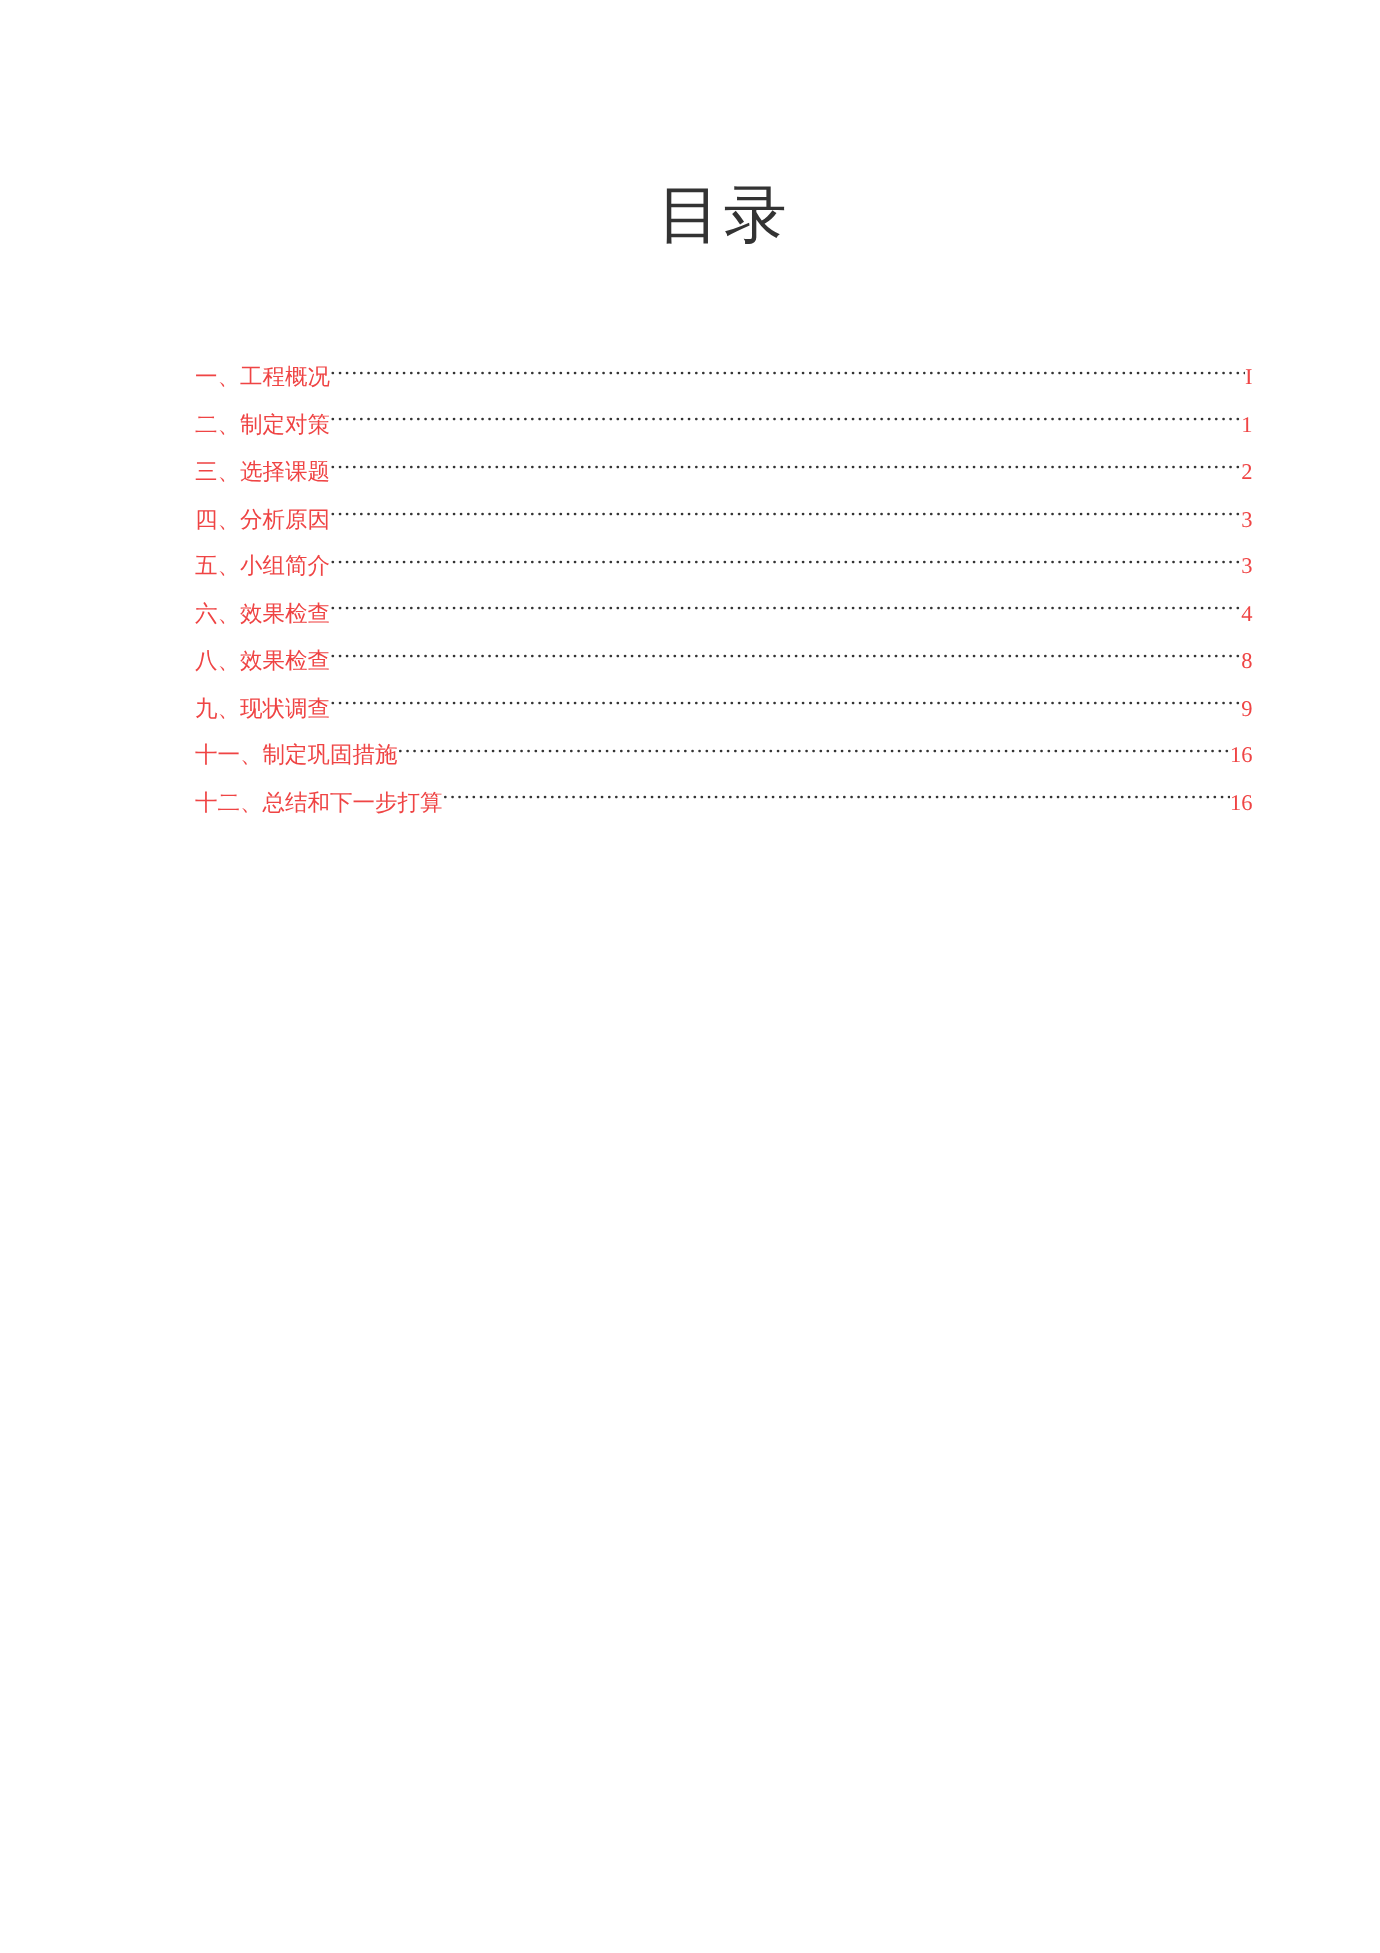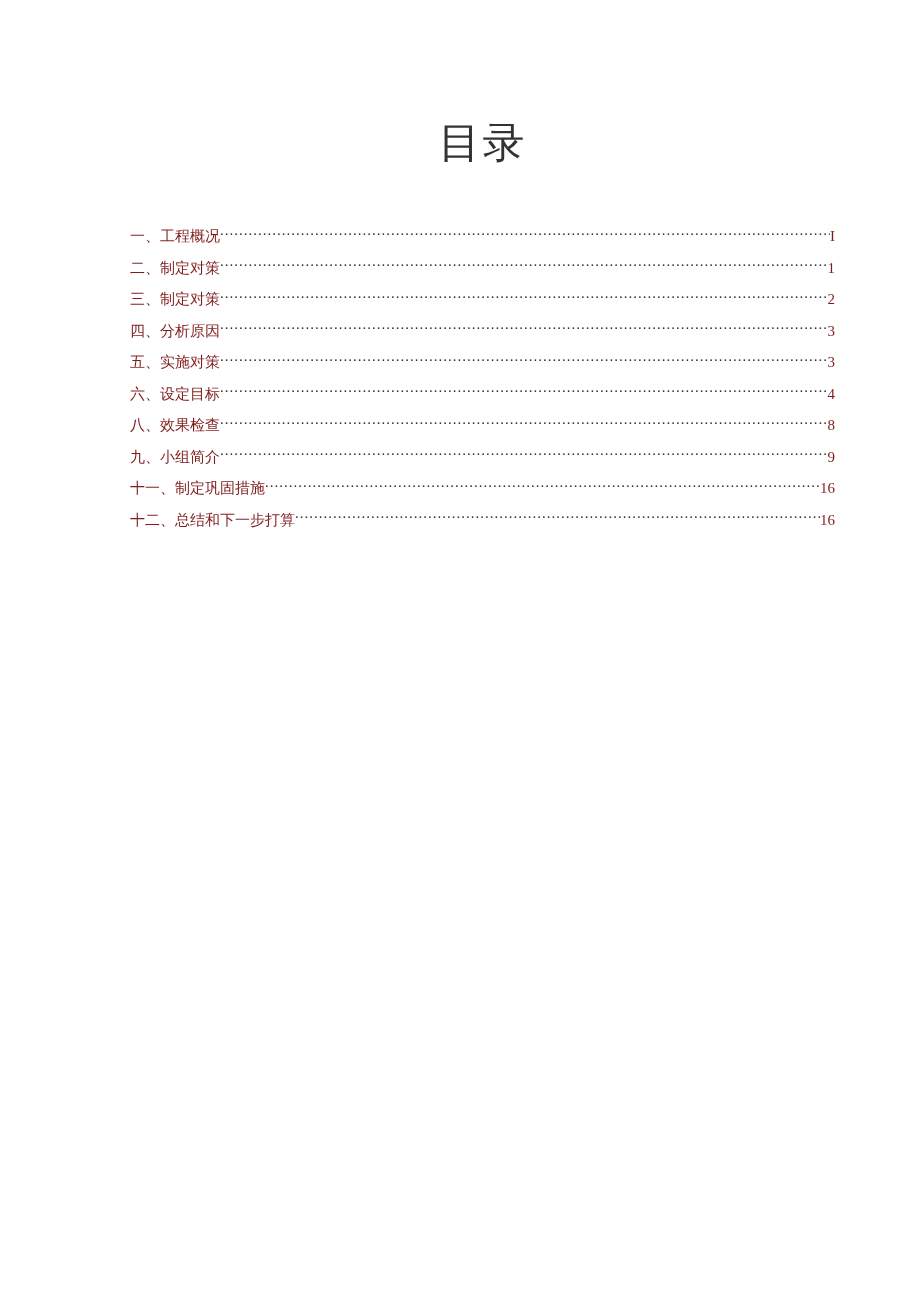--- a/index.html
+++ b/index.html
@@ -15,34 +15,34 @@
       color: #333;
     }
     .page {
       padding: 115px 85px 100px 130px;
     }
     .title {
       text-align: center;
       font-size: 42px;
       font-weight: normal;
       letter-spacing: 2px;
-      margin-bottom: 54px;
+      margin-bottom: 70px;
       color: #333;
       font-family: "SimHei", "黑体", sans-serif;
     }
     .toc {
       width: 100%;
     }
     .toc-entry {
       display: flex;
       align-items: baseline;
       font-size: 15px;
       line-height: 1.5;
       margin-bottom: 9px;
-      color: #7f1d1d;
+      color: #ef4444;
       white-space: nowrap;
     }
     .toc-label {
       flex-shrink: 0;
     }
     .toc-dots {
       flex: 1;
       overflow: hidden;
       letter-spacing: 1px;
       color: #333;
@@ -73,46 +73,46 @@
       <span class="toc-label">一、工程概况</span>
       <span class="toc-dots"></span>
       <span class="toc-page">I</span>
     </div>
     <div class="toc-entry">
       <span class="toc-label">二、制定对策</span>
       <span class="toc-dots"></span>
       <span class="toc-page">1</span>
     </div>
     <div class="toc-entry">
-      <span class="toc-label">三、制定对策</span>
+      <span class="toc-label">三、选择课题</span>
       <span class="toc-dots"></span>
       <span class="toc-page">2</span>
     </div>
     <div class="toc-entry">
       <span class="toc-label">四、分析原因</span>
       <span class="toc-dots"></span>
       <span class="toc-page">3</span>
     </div>
     <div class="toc-entry">
-      <span class="toc-label">五、实施对策</span>
+      <span class="toc-label">五、小组简介</span>
       <span class="toc-dots"></span>
       <span class="toc-page">3</span>
     </div>
     <div class="toc-entry">
-      <span class="toc-label">六、设定目标</span>
+      <span class="toc-label">六、效果检查</span>
       <span class="toc-dots"></span>
       <span class="toc-page">4</span>
     </div>
     <div class="toc-entry">
       <span class="toc-label">八、效果检查</span>
       <span class="toc-dots"></span>
       <span class="toc-page">8</span>
     </div>
     <div class="toc-entry">
-      <span class="toc-label">九、小组简介</span>
+      <span class="toc-label">九、现状调查</span>
       <span class="toc-dots"></span>
       <span class="toc-page">9</span>
     </div>
     <div class="toc-entry">
       <span class="toc-label">十一、制定巩固措施</span>
       <span class="toc-dots"></span>
       <span class="toc-page">16</span>
     </div>
     <div class="toc-entry">
       <span class="toc-label">十二、总结和下一步打算</span>

